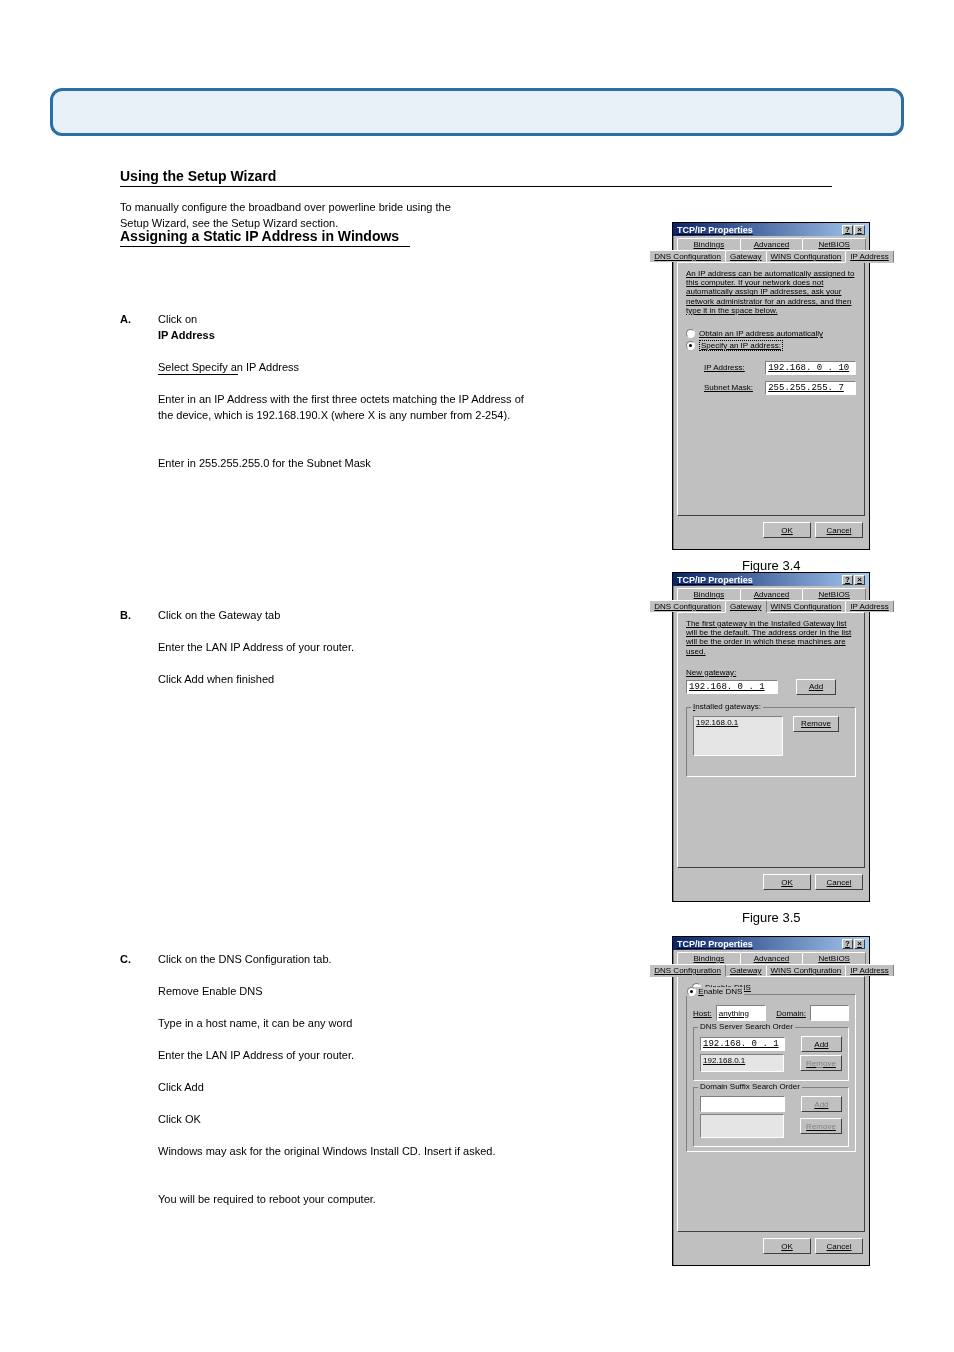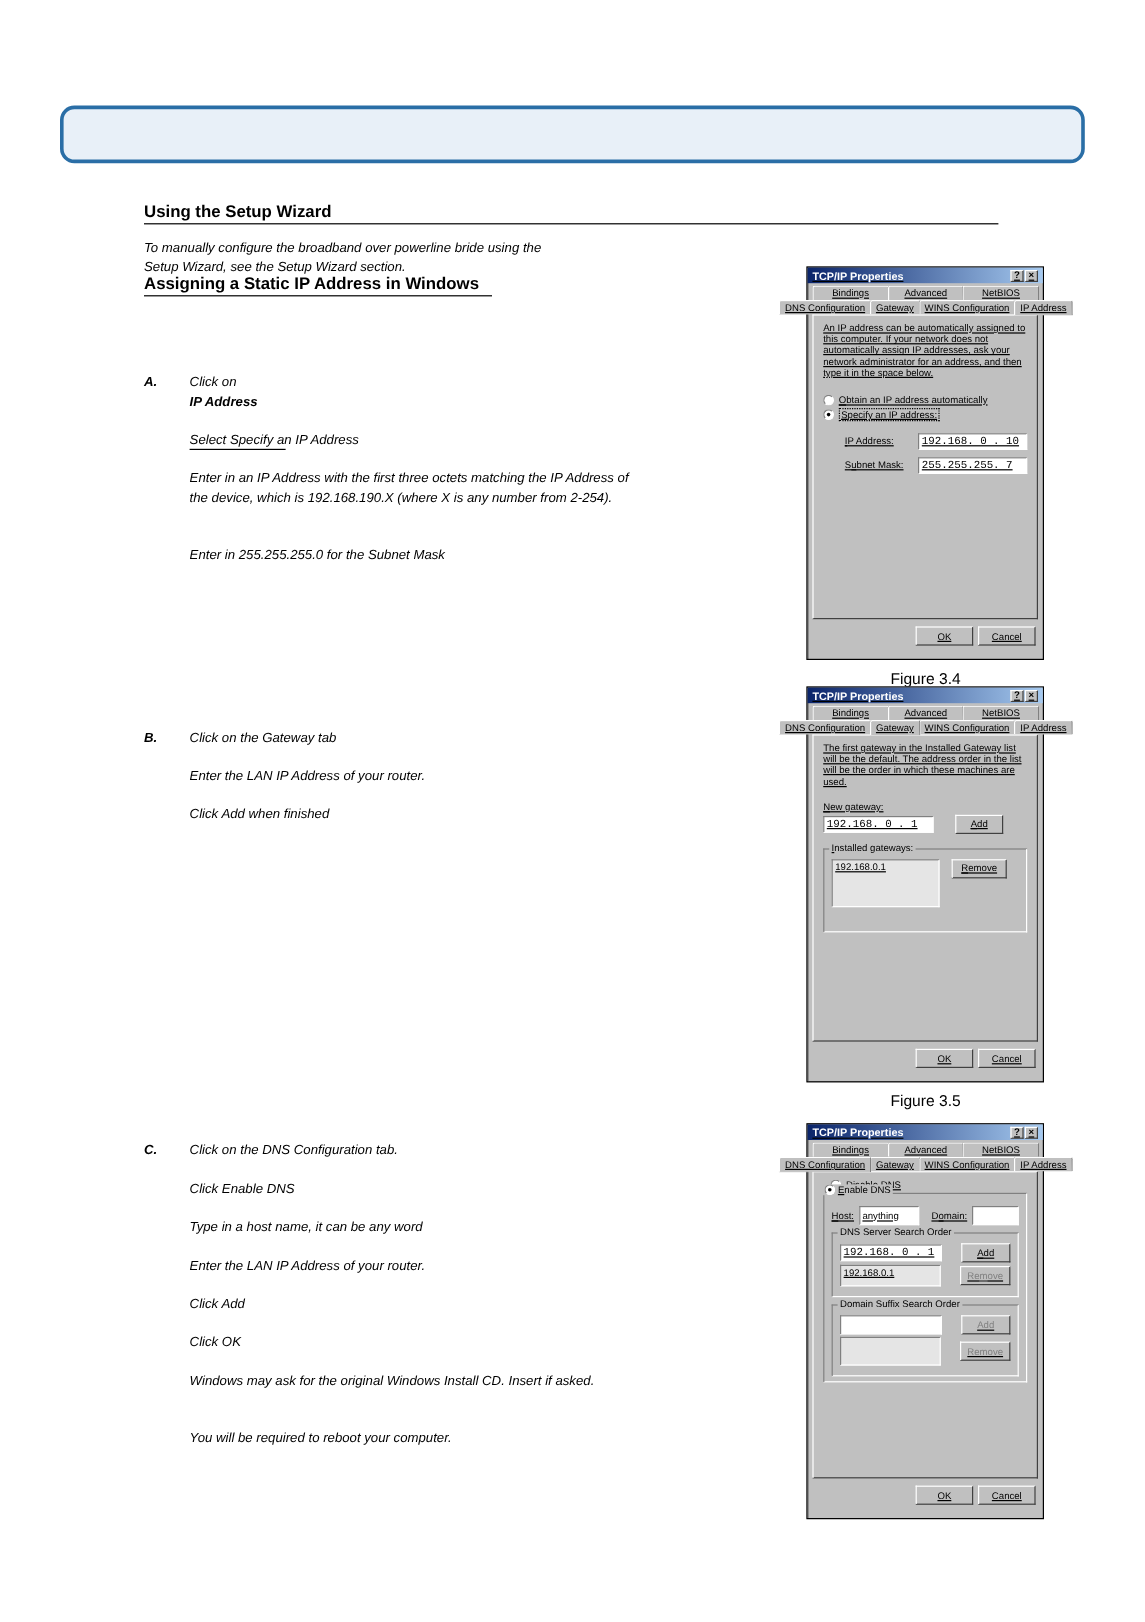--- a/index.html
+++ b/index.html
@@ -30,21 +30,20 @@
   .underline {
     position: absolute;
     height: 1px;
     background: #000;
   }
   .body-text {
     position: absolute;
     font-size: 11px;
     line-height: 1.45;
     color: #000;
-    font-style: italic;
   }
   .figure-caption {
     position: absolute;
     font-size: 13px;
     color: #000;
   }
 
   
   .dlg {
     position: absolute;
@@ -195,21 +194,21 @@
 <div class="body-text" style="top:392px;left:158px;width:370px">Enter in an IP Address with the first three octets matching the IP Address of the device, which is 192.168.190.X (where X is any number from 2-254).</div>
 <div class="body-text" style="top:456px;left:158px;width:370px">Enter in 255.255.255.0 for the Subnet Mask</div>
 
 <div class="body-text" style="top:608px;left:120px;font-weight:bold">B.</div>
 <div class="body-text" style="top:608px;left:158px;width:370px">Click on the Gateway tab</div>
 <div class="body-text" style="top:640px;left:158px;width:370px">Enter the LAN IP Address of your router.</div>
 <div class="body-text" style="top:672px;left:158px;width:370px">Click Add when finished</div>
 
 <div class="body-text" style="top:952px;left:120px;font-weight:bold">C.</div>
 <div class="body-text" style="top:952px;left:158px;width:370px">Click on the DNS Configuration tab.</div>
-<div class="body-text" style="top:984px;left:158px;width:370px">Click Enable DNS</div>
+<div class="body-text" style="top:984px;left:158px;width:370px">Remove Enable DNS</div>
 <div class="body-text" style="top:1016px;left:158px;width:370px">Type in a host name, it can be any word</div>
 <div class="body-text" style="top:1048px;left:158px;width:370px">Enter the LAN IP Address of your router.</div>
 <div class="body-text" style="top:1080px;left:158px;width:370px">Click Add</div>
 <div class="body-text" style="top:1112px;left:158px;width:370px">Click OK</div>
 <div class="body-text" style="top:1144px;left:158px;width:370px">Windows may ask for the original Windows Install CD. Insert if asked.</div>
 <div class="body-text" style="top:1192px;left:158px;width:370px">You will be required to reboot your computer.</div>
 
 <div class="figure-caption" style="top:558px;left:742px">Figure 3.4</div>
 <div class="figure-caption" style="top:910px;left:742px">Figure 3.5</div>
 <div class="figure-caption" style="top:1240px;left:742px">Figure 3.6</div>

